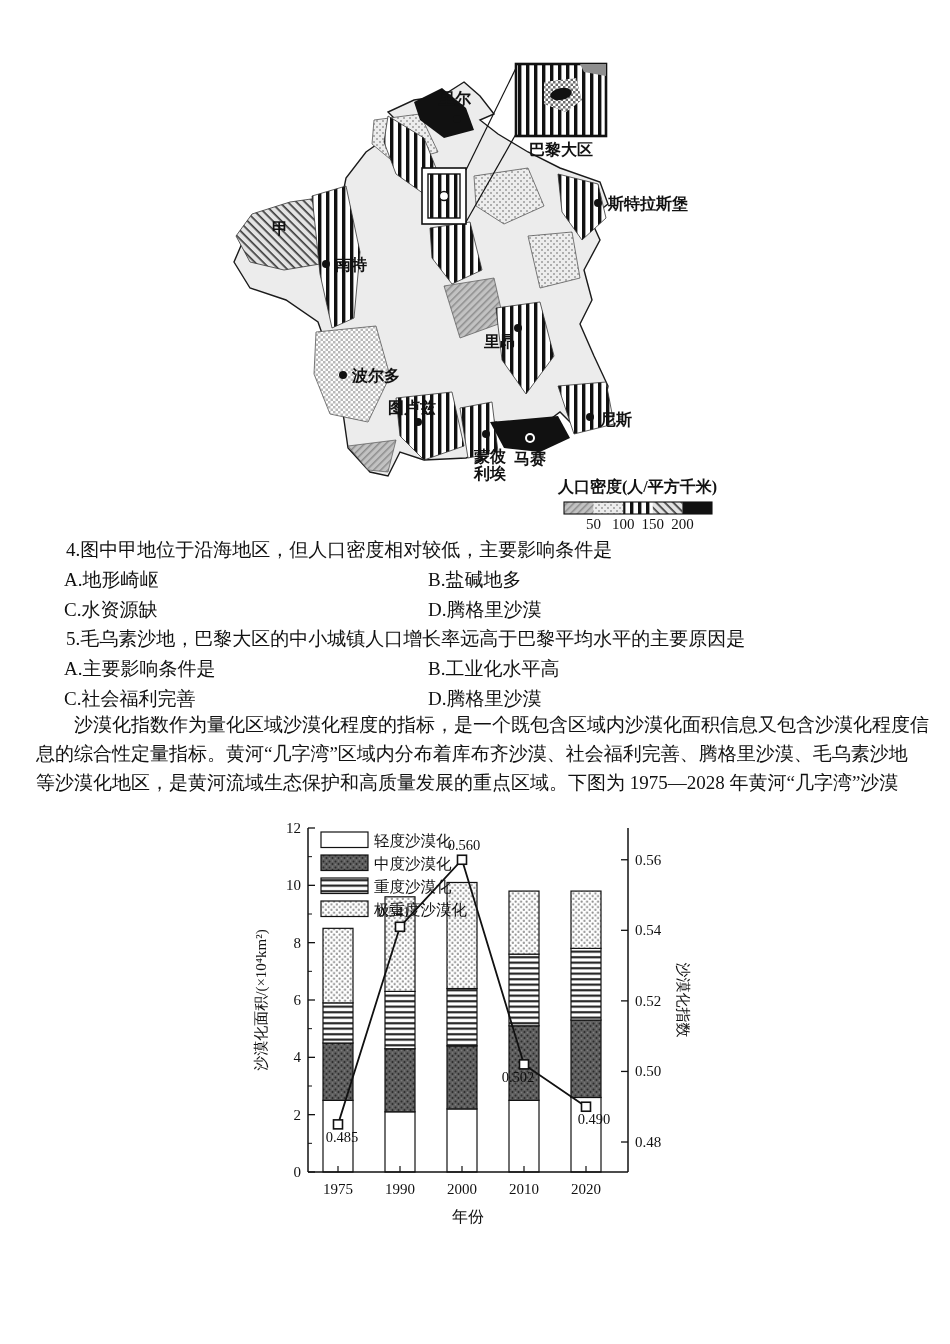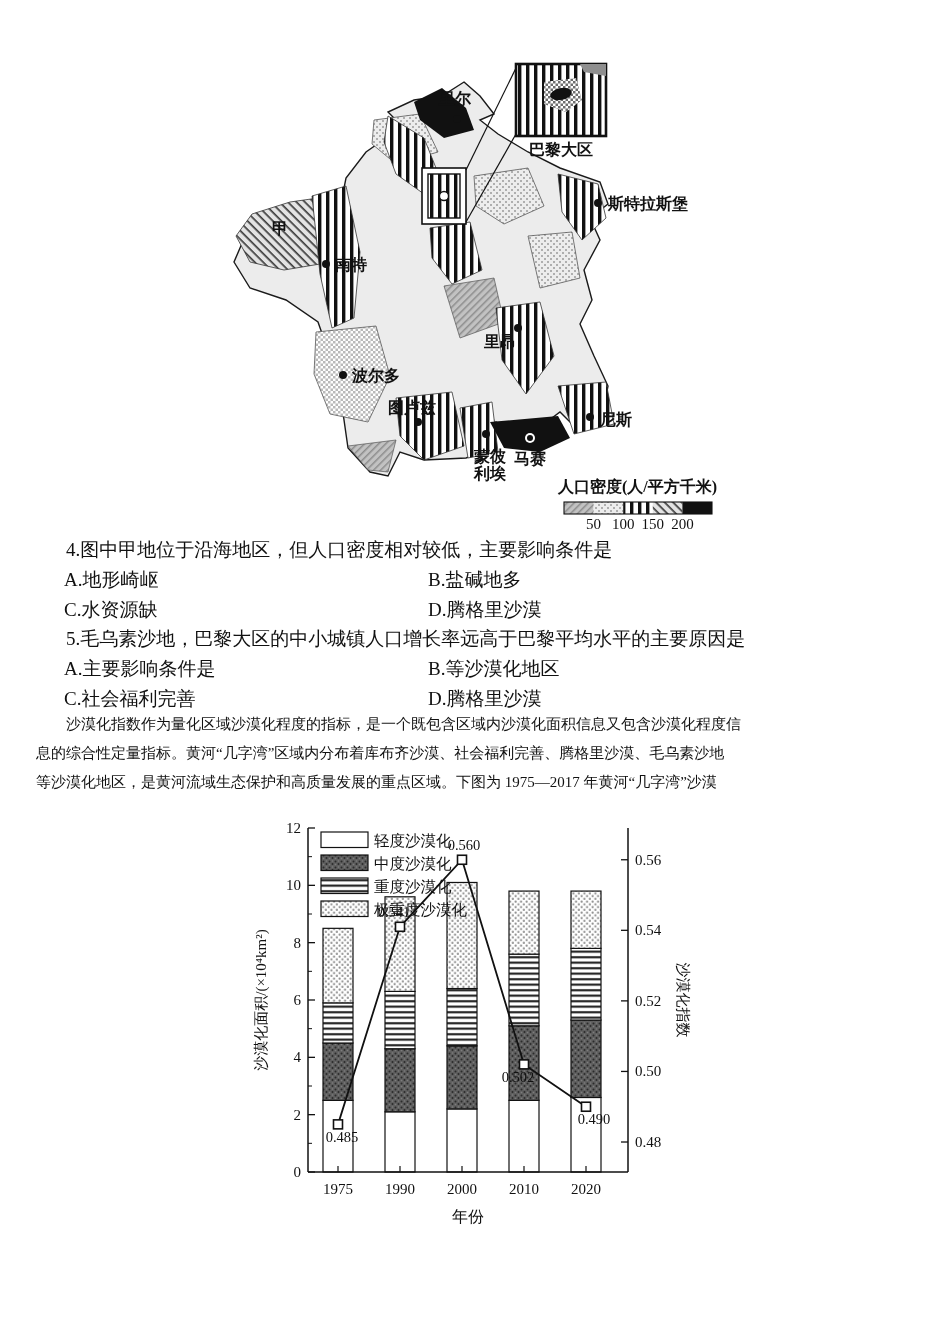--- a/index.html
+++ b/index.html
@@ -3,21 +3,21 @@
 <meta charset="utf-8">
 <style>
   html,body{margin:0;padding:0;background:#fff;}
   .page{position:relative;width:950px;height:1344px;background:#fff;overflow:hidden;
         font-family:"Liberation Serif","DejaVu Serif",serif;color:#111;}
   .abs{position:absolute;}
   .stem{font-size:19px;white-space:nowrap;margin-left:28px;}
   .optrow{font-size:19px;white-space:nowrap;}
   .opt-a{position:absolute;left:64px;top:0;}
   .opt-b{position:absolute;left:428px;top:0;}
-  .passage{font-size:15px;line-height:29px;width:884px;font-family:Liberation Serif, serif;}
+  .passage{font-size:19px;line-height:29px;width:884px;font-family:Liberation Serif, serif;}
   .passage .ln{white-space:nowrap;}
   .passage .ln.first{text-indent:2em;}
   svg text{font-family:"Liberation Serif","DejaVu Serif",serif;fill:#111;}
   .maplabel{font-size:16px;font-weight:600;}
 </style>
 </head>
 <body>
 
 <div class="page">
 
@@ -144,31 +144,31 @@
   <div class="abs optrow" style="left:0;top:597px;width:950px;">
     <span class="opt-a"><span>C.</span><span>水资源缺</span></span>
     <span class="opt-b"><span>D.</span><span>腾格里沙漠</span></span>
   </div>
 
   <div class="abs stem" style="left:38px;top:626px;">
     <span>5.</span><span>毛乌素沙地，巴黎大区的中小城镇人口增长率远高于巴黎平均水平的主要原因是</span>
   </div>
   <div class="abs optrow" style="left:0;top:656px;width:950px;">
     <span class="opt-a"><span>A.</span><span>主要影响条件是</span></span>
-    <span class="opt-b"><span>B.</span><span>等沙漠化地区</span></span>
+    <span class="opt-b"><span>B.</span><span>工业化水平高</span></span>
   </div>
   <div class="abs optrow" style="left:0;top:686px;width:950px;">
     <span class="opt-a"><span>C.</span><span>社会福利完善</span></span>
     <span class="opt-b"><span>D.</span><span>腾格里沙漠</span></span>
   </div>
 
   <div class="abs passage" style="left:36px;top:710px;">
     <div class="ln first">沙漠化指数作为量化区域沙漠化程度的指标，是一个既包含区域内沙漠化面积信息又包含沙漠化程度信</div>
     <div class="ln">息的综合性定量指标。黄河“几字湾”区域内分布着库布齐沙漠、社会福利完善、腾格里沙漠、毛乌素沙地</div>
-    <div class="ln">等沙漠化地区，是黄河流域生态保护和高质量发展的重点区域。下图为 1975—2017 年黄河“几字湾”沙漠</div>
+    <div class="ln">等沙漠化地区，是黄河流域生态保护和高质量发展的重点区域。下图为 1975—2028 年黄河“几字湾”沙漠</div>
   </div>
 
   <svg id="chart" class="abs" style="left:250px;top:812px;" width="446" height="440" viewBox="0 0 446 440">
     <defs>
       <pattern id="pmid" width="6" height="6" patternUnits="userSpaceOnUse">
         <rect width="6" height="6" fill="#5f5f5f"></rect>
         <circle cx="1.5" cy="1.5" r="1" fill="#2b2b2b"></circle>
           <circle cx="4.5" cy="4" r="1" fill="#2b2b2b"></circle>
         <circle cx="4.5" cy="1" r="0.8" fill="#7d7d7d"></circle>
           <circle cx="1.5" cy="4.5" r="0.8" fill="#7d7d7d"></circle>

